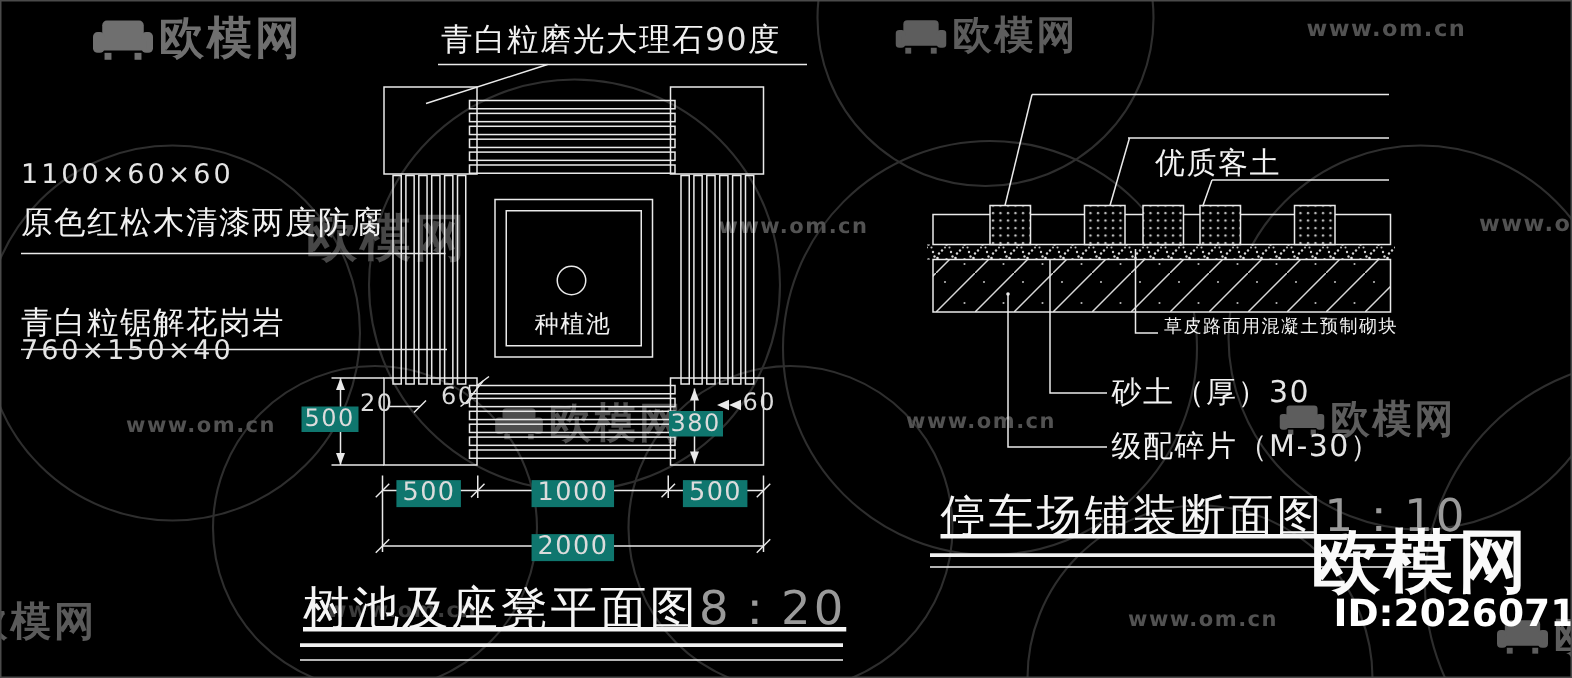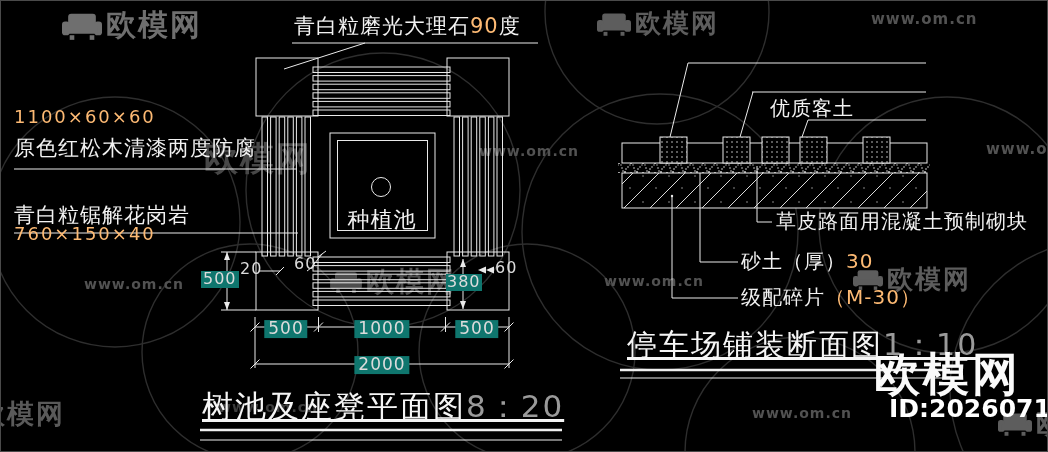--- a/index.html
+++ b/index.html
@@ -6,21 +6,21 @@
   #stage{
     position:relative;width:1048px;height:452px;background:#000;
     overflow:hidden;font-family:"DejaVu Sans","Liberation Sans",sans-serif;
     -webkit-font-smoothing:antialiased;
   }
   #frame{position:absolute;inset:0;border:1px solid #4a4a4a;pointer-events:none;z-index:8;}
   svg.lines{position:absolute;left:0;top:0;z-index:2;}
   .wm-layer{position:absolute;inset:0;z-index:1;}
   .t{position:absolute;white-space:nowrap;line-height:1.05;z-index:3;}
   .cn{color:#f2f2f2;letter-spacing:1px;}
-  .dimnum{color:#fdba74;}
+  .dimnum{color:#e5e5e5;}
   .dimtext{color:#dcdcdc;font-size:16px;letter-spacing:1px;z-index:4;}
   .onbg{background:#0f766e;padding:0 4px;}
   .ctr{transform:translate(-50%,-50%);}
   .title{letter-spacing:2px;color:#f5f5f5;text-decoration:underline;}
   .title .scale{color:#9a9a9a;}
   .wm{position:absolute;white-space:nowrap;display:flex;align-items:center;gap:4px;}
   .wm .brand{font-weight:bold;letter-spacing:2px;}
   .site{position:absolute;white-space:nowrap;color:#525252;font-size:14px;letter-spacing:1px;font-weight:bold;}
   .sofa{display:inline-block;flex:0 0 auto;}
   #wm-big{position:absolute;z-index:6;color:#fafafa;font-weight:bold;font-size:46px;letter-spacing:3px;white-space:nowrap;}
@@ -260,38 +260,38 @@
     </g>
   </svg>
 
   <div class="t cn" style="left:294px;top:15px;font-size:21px;">
     <span>青白粒磨光大理石</span><span class="dimnum">90</span><span>度</span>
   </div>
   <div class="t dimnum" style="left:14px;top:108px;font-size:18px;letter-spacing:2px;">1100×60×60</div>
   <div class="t cn" style="left:14px;top:137px;font-size:21px;">原色红松木清漆两度防腐</div>
   <div class="t dimnum" style="left:14px;top:177px;font-size:18px;letter-spacing:2px;margin-top:48px;">760×150×40</div>
   <div class="t cn" style="left:14px;top:204px;font-size:21px;">青白粒锯解花岗岩</div>
-  <div class="t cn" style="left:382px;top:208px;font-size:22px;transform:translateX(-50%);">种植池</div>
+  <div class="t cn" style="left:382px;top:208px;font-size:16px;transform:translateX(-50%);">种植池</div>
 
   <div class="t dimtext" style="left:240px;top:261px;">20</div>
   <div class="t dimtext" style="left:294px;top:256px;">60</div>
   <div class="t dimtext" style="left:495px;top:260px;">60</div>
   <div class="t dimtext onbg" style="left:446px;top:274px;padding:0 1px;">380</div>
   <div class="t dimtext onbg" style="left:201px;top:271px;padding:0 2px;">500</div>
   <div class="t dimtext onbg ctr" style="left:286px;top:329px;font-size:17px;">500</div>
   <div class="t dimtext onbg ctr" style="left:382px;top:329px;font-size:17px;">1000</div>
   <div class="t dimtext onbg ctr" style="left:477px;top:329px;font-size:17px;">500</div>
   <div class="t dimtext onbg ctr" style="left:382px;top:365px;font-size:17px;">2000</div>
 
   <div class="t title" style="left:202px;top:390px;font-size:31px;">
     <span>树池及座凳平面图</span><span class="scale">8：20</span>
   </div>
 
   <div class="t cn" style="left:770px;top:98px;font-size:20px;">优质客土</div>
-  <div class="t cn" style="left:776px;top:211px;font-size:20px;">草皮路面用混凝土预制砌块</div>
+  <div class="t cn" style="left:776px;top:211px;font-size:12px;">草皮路面用混凝土预制砌块</div>
   <div class="t cn" style="left:741px;top:251px;font-size:20px;">
     <span>砂土（厚）</span><span class="dimnum">30</span>
   </div>
   <div class="t cn" style="left:741px;top:287px;font-size:20px;">
     <span>级配碎片</span><span class="dimnum">（M-30）</span>
   </div>
 
   <div class="t title" style="left:627px;top:329px;font-size:30px;">
     <span>停车场铺装断面图</span><span class="scale">1：10</span>
   </div>

